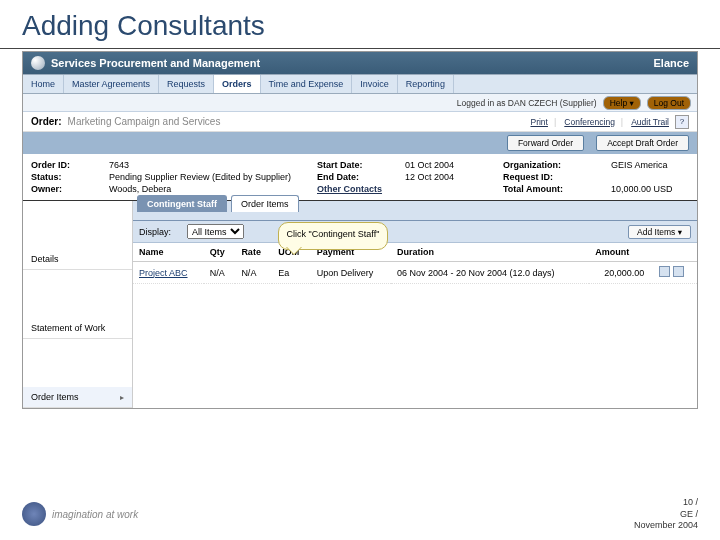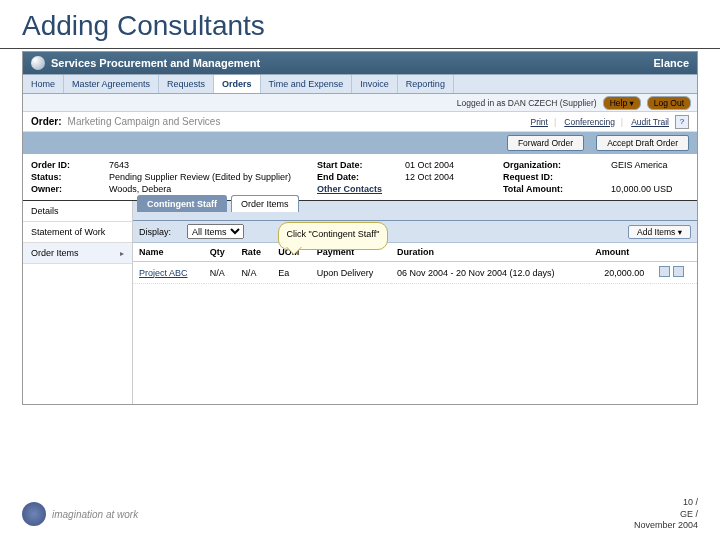--- a/index.html
+++ b/index.html
@@ -22,21 +22,21 @@
   .order-label { font-weight: bold; font-size: 10px; margin-right: 6px; }
   .order-name { color: #888; font-size: 10px; }
   .link-sm { color: #235; text-decoration: underline; font-size: 8.5px; margin-left: 8px; cursor: pointer; }
   .help-q { width: 14px; height: 14px; border: 1px solid #999; background: #e8eefb; display:inline-flex;align-items:center;justify-content:center; font-size:8px;color:#235; margin-left:6px;}
   .btn-row { background: #9db6d0; height: 22px; display: flex; align-items: center; padding: 0 8px; justify-content: flex-end; gap: 12px; }
   .btn-row .btn { font-size: 8.5px; border: 1px solid #5a7ea0; background: #f5f5f5; padding: 2px 10px; border-radius: 2px; cursor: pointer; }
   .meta-grid { display: grid; grid-template-columns: 60px 190px 70px 80px 90px 1fr; gap: 2px 18px; padding: 6px 8px; border-bottom: 1px solid #333; font-size: 9px; }
   .meta-grid .lab { font-weight: bold; }
   .body-row { display: flex; }
   .sidenav { width: 110px; background: #fff; border-right: 1px solid #ccc; font-size: 9px; }
-  .sidenav-item { padding: 5px 8px; border-bottom: 1px solid #ddd; cursor: pointer; display:flex; align-items:center; justify-content:space-between;}
+  .sidenav-item { padding: 5px 8px; border-bottom: 1px solid #ddd; cursor: pointer; display:flex; align-items:center; justify-content:space-between;margin-top:48px;}
   .sidenav-item.active { background: #eef3fb; }
   .caret { font-size: 8px; color: #666; }
   .main-pane { flex: 1; }
   .subtab-strip { background: #d6e2f0; height: 20px; display: flex; align-items: flex-end; padding: 8px 4px; border-bottom: 1px solid #7a93b2; }
   .subtab { font-size: 9px; padding: 3px 9px; background: #fff; border: 1px solid #7a93b2; border-bottom: none; border-radius: 3px 3px 0 0; margin-right: 4px; cursor: pointer; }
   .subtab.active { background: #7a93b2; color: #fff; font-weight: bold; }
   .toolbar2 { background: #d6e2f0; height: 22px; display: flex; align-items: center; padding: 0 6px; border-bottom: 1px solid #b0c2d7;}
   .toolbar2 .lbl { margin-right: 16px; }
   .toolbar2 select { font-size: 9px; height: 15px; }
   .toolbar2 .btn2 { font-size: 8.5px; border:1px solid #7a93b2; background:#f8f8f8; padding:1px 8px; cursor:pointer; border-radius:2px;}

